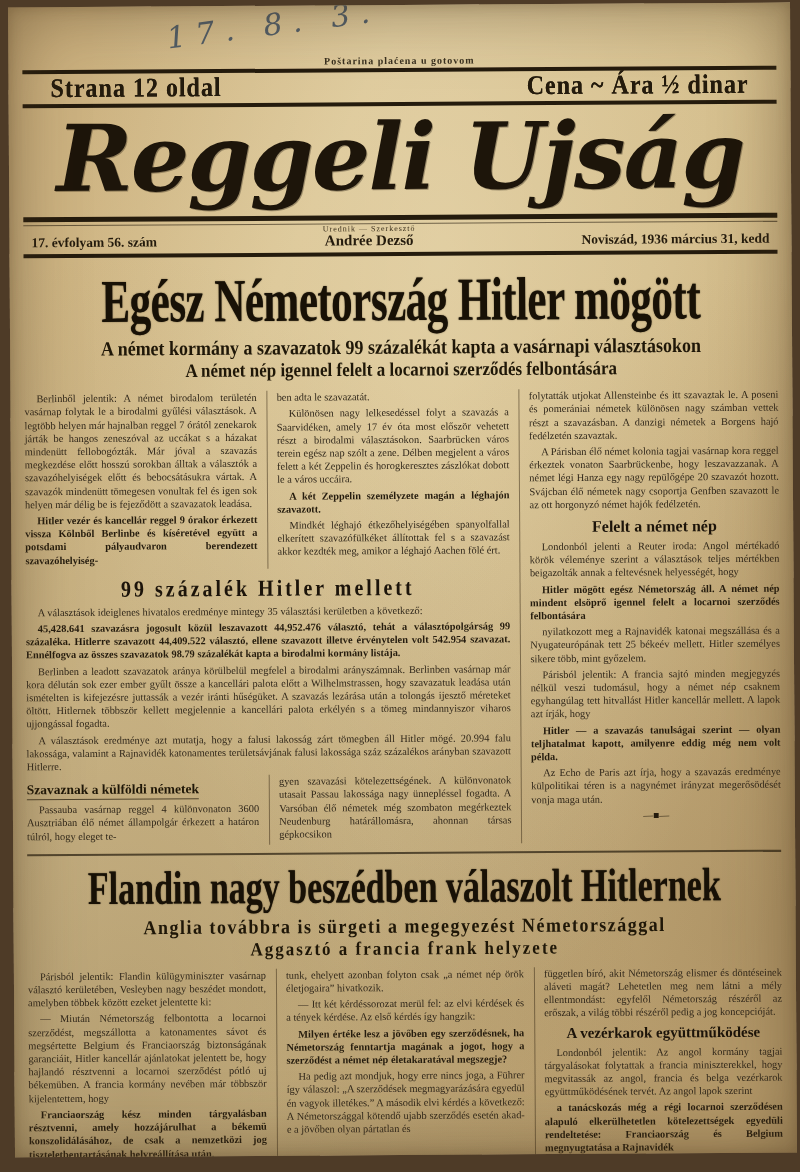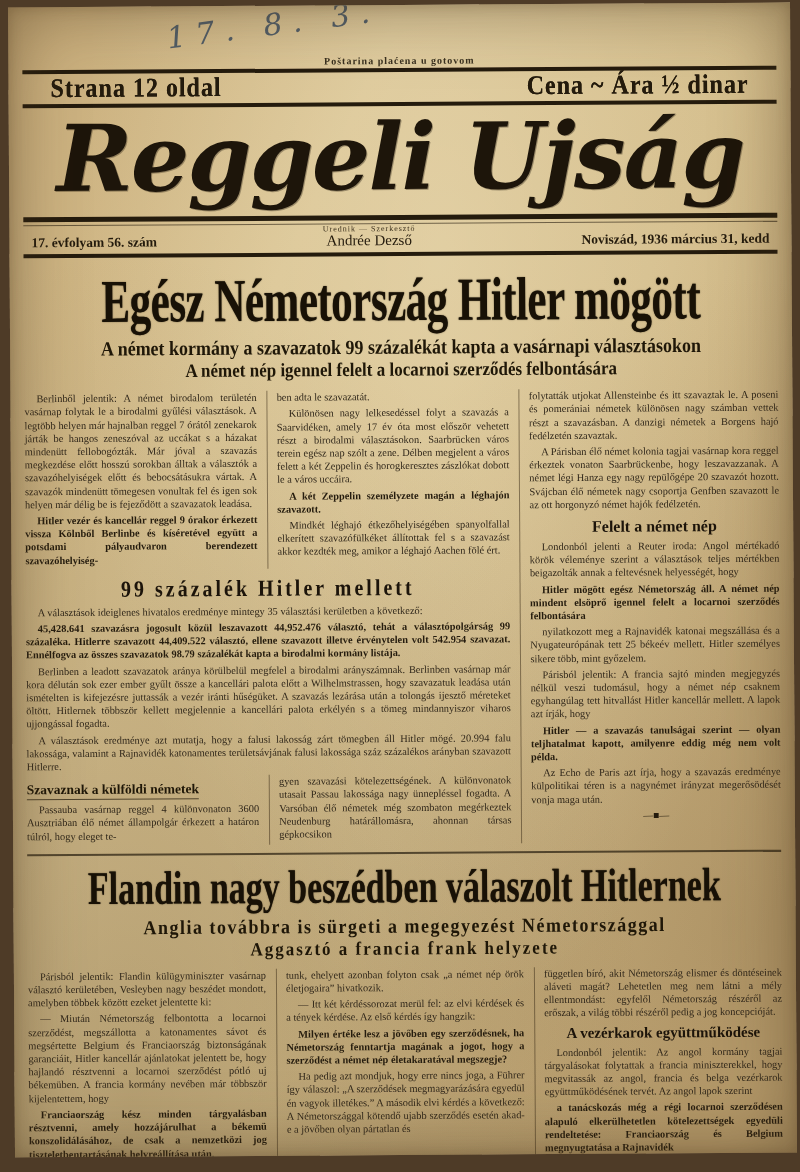--- a/index.html
+++ b/index.html
@@ -52,21 +52,21 @@
   }
   .dateline {
     border-bottom:4px solid #241b0d; border-top:1px solid rgba(36,27,13,.6);
     margin-top:3px;
     display:flex; justify-content:space-between; align-items:flex-end;
     padding:1px 8px 3px 8px;
   }
   .dl-side { font-weight:700; font-size:13.5px; color:#241b0d; }
   .dl-center { text-align:center; display:flex; flex-direction:column; line-height:1.05; }
   .dl-editor-label { font-size:8px; letter-spacing:1px; color:#3a2f1c; }
-  .dl-editor-name { font-weight:400; font-size:15px; color:#241b0d; }
+  .dl-editor-name { font-weight:700; font-size:15px; color:#241b0d; }
   .headline1 {
     margin:22px 0 16px 0; text-align:center; white-space:nowrap;
     font-size:43px; font-weight:700; line-height:1; color:#181106;
     transform:scaleY(1.42); letter-spacing:-0.5px;
     text-shadow:0 0 1px rgba(24,17,6,.8);
   }
   .sub1 { text-align:center; font-weight:700; font-size:18px; color:#1f1708; transform:scaleY(1.12); }
   .sub2 { text-align:center; font-weight:700; font-size:17px; color:#1f1708; transform:scaleY(1.12); margin-top:2px; }
 
   .a1body { display:flex; margin-top:10px; }

